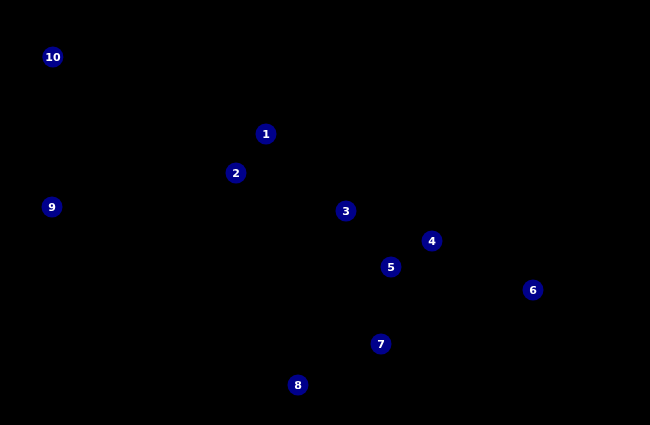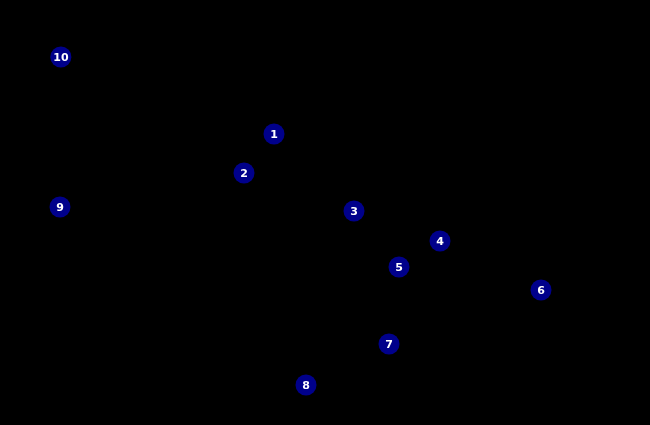--- a/index.html
+++ b/index.html
@@ -26,21 +26,20 @@
     color: #FFFFFF;
     font-size: 11px;
     font-weight: bold;
     display: flex;
     align-items: center;
     justify-content: center;
     transform: translate(-50%, -50%);
     cursor: pointer;
     user-select: none;
     line-height: 1;
-    margin-left: 8px;
   }
 </style>
 </head>
 <body>
 
 <div class="canvas" style="background: rgb(0, 0, 0);">
     <div class="node-marker" style="left: 266px; top: 134px; background: rgb(0, 0, 139); color: rgb(255, 255, 255);">1</div>
     <div class="node-marker" style="left: 236px; top: 173px; background: rgb(0, 0, 139); color: rgb(255, 255, 255);">2</div>
     <div class="node-marker" style="left: 346px; top: 211px; background: rgb(0, 0, 139); color: rgb(255, 255, 255);">3</div>
     <div class="node-marker" style="left: 432px; top: 241px; background: rgb(0, 0, 139); color: rgb(255, 255, 255);">4</div>

